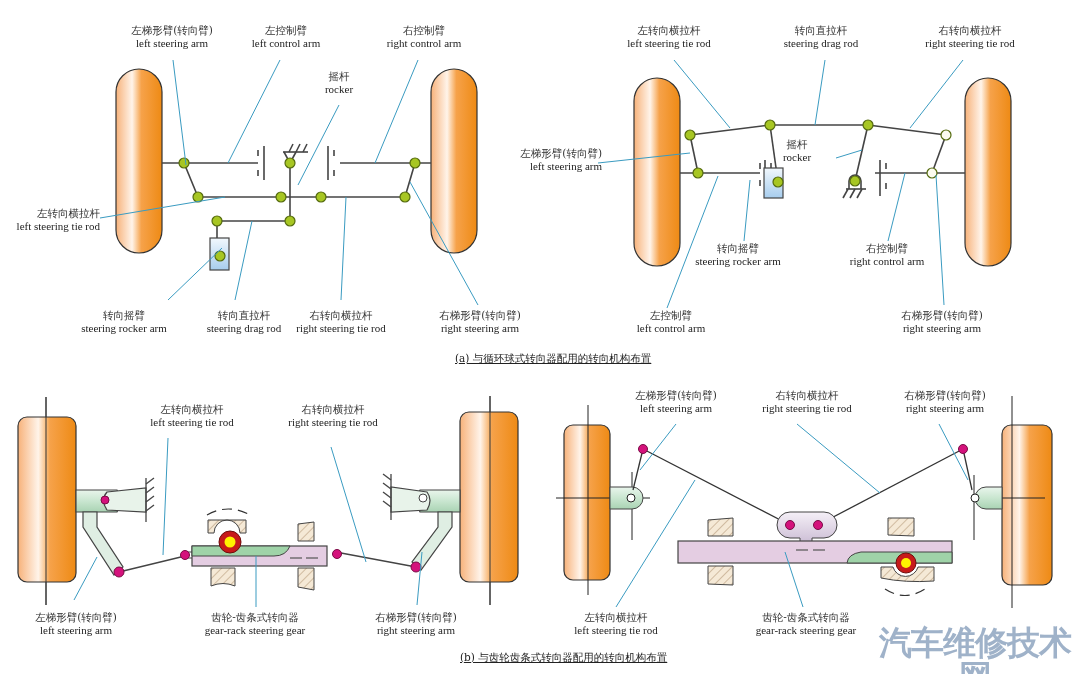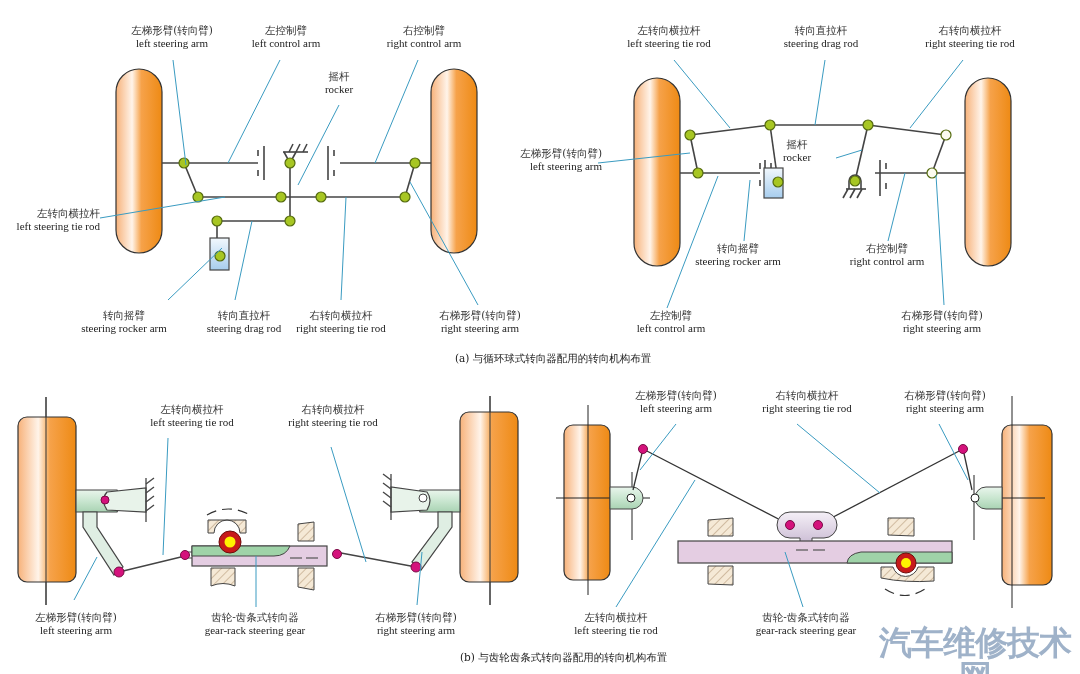--- a/index.html
+++ b/index.html
@@ -2,21 +2,21 @@
 <html><head>
 <meta charset="utf-8">
 <style>
   html,body{margin:0;padding:0;background:#ffffff;}
   body{width:1080px;height:674px;position:relative;overflow:hidden;font-family:"DejaVu Serif","Liberation Serif",serif;}
   #stage{position:absolute;left:0;top:0;width:1080px;height:674px;}
   .lbl{position:absolute;text-align:center;font-size:10px;line-height:13px;color:#222;white-space:nowrap;transform:translateX(-50%);}
   .lbl .zh{display:block;font-size:10.5px;color:#333;}
   .lbl .en{display:block;font-family:"Liberation Serif",serif;font-size:11px;}
   .lbl.right{transform:none;text-align:right;}
-  .cap{position:absolute;font-size:10.5px;color:#222;white-space:nowrap;}
+  .cap{position:absolute;font-size:10.5px;color:#222;white-space:nowrap;text-decoration:underline;}
   .wm{position:absolute;left:565px;top:330px;font-size:50px;color:rgba(150,150,150,0.35);letter-spacing:6px;font-family:"DejaVu Sans",sans-serif;font-weight:200;white-space:nowrap;-webkit-text-stroke:1px rgba(120,120,120,0.4);color:transparent;}
   .logo{position:absolute;left:870px;top:626px;text-align:center;}
   .logo .t{font-family:"DejaVu Sans",sans-serif;font-weight:bold;font-size:33px;color:#9fb2c9;letter-spacing:-1px;line-height:34px;}
 </style>
 </head>
 <body>
 
 <div id="stage">
 <svg width="1080" height="674" viewBox="0 0 1080 674" xmlns="http://www.w3.org/2000/svg">
   <defs>

